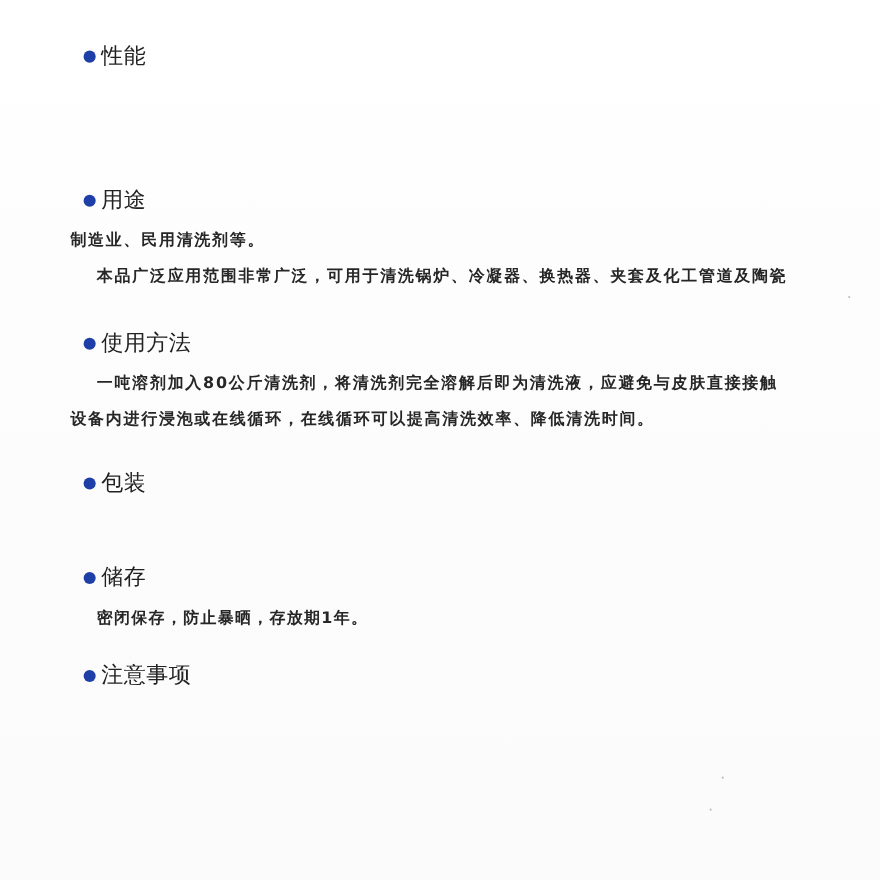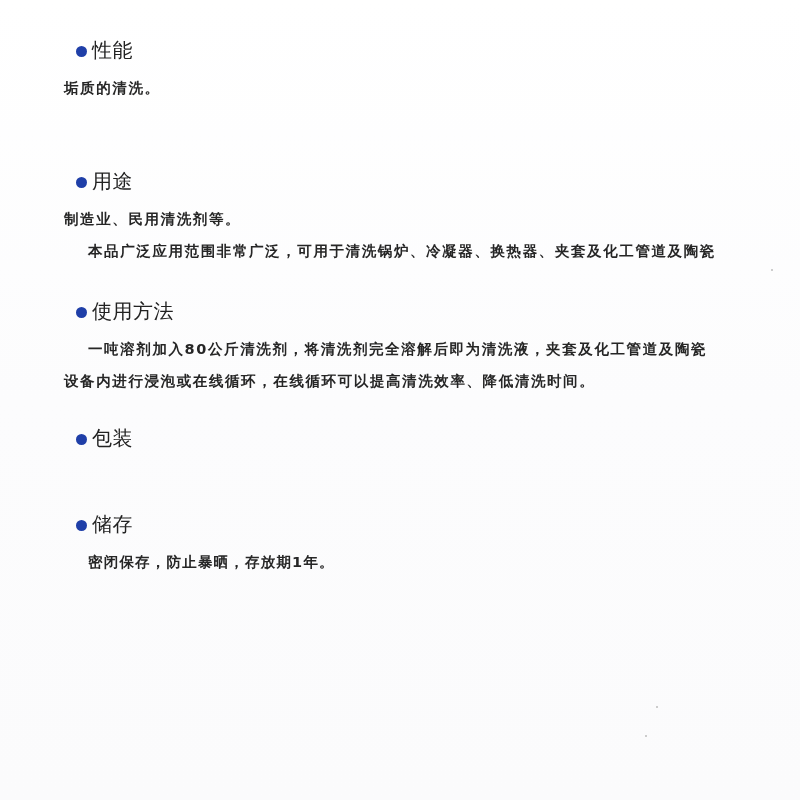--- a/index.html
+++ b/index.html
@@ -71,42 +71,41 @@
 <body>
 
 <div class="page">
 
   <div class="section" style="top:36px;">
     <div class="heading">
       <span class="bullet"></span>
       <span class="heading-text">性能</span>
     </div>
     <div class="para">
-      <span class="line hang">垢质的清洗。</span>
     </div>
   </div>
 
   <div class="section" style="top:167px;">
     <div class="heading">
       <span class="bullet"></span>
       <span class="heading-text">用途</span>
     </div>
     <div class="para">
       <span class="line hang">制造业、民用清洗剂等。</span>
       <span class="line indent">本品广泛应用范围非常广泛，可用于清洗锅炉、冷凝器、换热器、夹套及化工管道及陶瓷</span>
     </div>
   </div>
 
   <div class="section" style="top:297px;">
     <div class="heading">
       <span class="bullet"></span>
       <span class="heading-text">使用方法</span>
     </div>
     <div class="para">
-      <span class="line indent">一吨溶剂加入80公斤清洗剂，将清洗剂完全溶解后即为清洗液，夹套及化工管道及陶瓷</span>
+      <span class="line indent">一吨溶剂加入80公斤清洗剂，将清洗剂完全溶解后即为清洗液，应避免与皮肤直接接触</span>
       <span class="line hang">设备内进行浸泡或在线循环，在线循环可以提高清洗效率、降低清洗时间。</span>
     </div>
   </div>
 
   <div class="section" style="top:424px;">
     <div class="heading">
       <span class="bullet"></span>
       <span class="heading-text">包装</span>
     </div>
   </div>
@@ -115,18 +114,22 @@
     <div class="heading">
       <span class="bullet"></span>
       <span class="heading-text">储存</span>
     </div>
     <div class="para short">
       <span class="line">密闭保存，防止暴晒，存放期1年。</span>
     </div>
   </div>
 
   <div class="section" style="top:599px;">
+    <div class="heading">
+      <span class="bullet"></span>
+      <span class="heading-text">注意事项</span>
+    </div>
   </div>
 
   <span class="speck" style="left:771px; top:269px;"></span>
   <span class="speck" style="left:656px; top:706px;"></span>
   <span class="speck" style="left:645px; top:735px;"></span>
 </div>
 
 </body></html>

